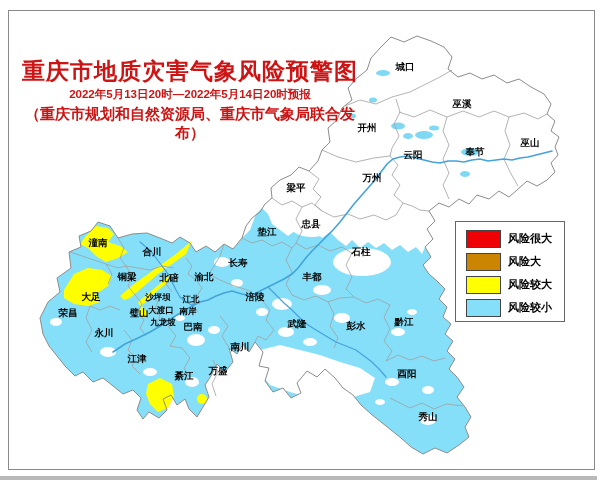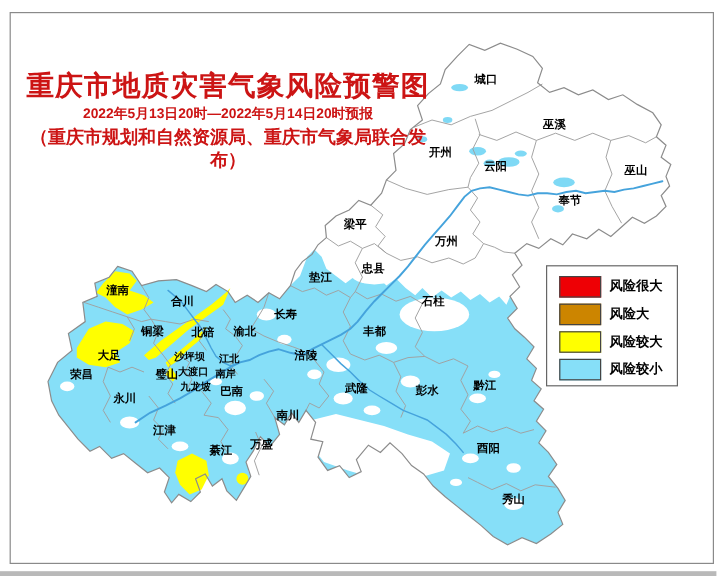--- a/index.html
+++ b/index.html
@@ -170,23 +170,23 @@
       <polyline stroke-width="1.2" points="140,242 146,247 150,250 156,258 162,266 168,274
         172,282 176,290 180,297 186,302 192,305 200,302"></polyline>
     </g>
   </svg>
 
   <div>
     <div class="lbl" style="left:405px;top:67px">城口</div>
     <div class="lbl" style="left:462px;top:104px">巫溪</div>
     <div class="lbl" style="left:367px;top:128px">开州</div>
     <div class="lbl" style="left:530px;top:143px">巫山</div>
-    <div class="lbl" style="left:413px;top:139px">云阳</div>
-    <div class="lbl" style="left:475px;top:168px">奉节</div>
-    <div class="lbl" style="left:372px;top:202px">万州</div>
+    <div class="lbl" style="left:413px;top:155px">云阳</div>
+    <div class="lbl" style="left:475px;top:152px">奉节</div>
+    <div class="lbl" style="left:372px;top:178px">万州</div>
     <div class="lbl" style="left:296px;top:188px">梁平</div>
     <div class="lbl" style="left:267px;top:232px">垫江</div>
     <div class="lbl" style="left:311px;top:224px">忠县</div>
     <div class="lbl" style="left:361px;top:252px">石柱</div>
     <div class="lbl" style="left:238px;top:263px">长寿</div>
     <div class="lbl" style="left:312px;top:277px">丰都</div>
     <div class="lbl" style="left:255px;top:297px">涪陵</div>
     <div class="lbl" style="left:98px;top:243px">潼南</div>
     <div class="lbl" style="left:152px;top:252px">合川</div>
     <div class="lbl" style="left:127px;top:277px">铜梁</div>

